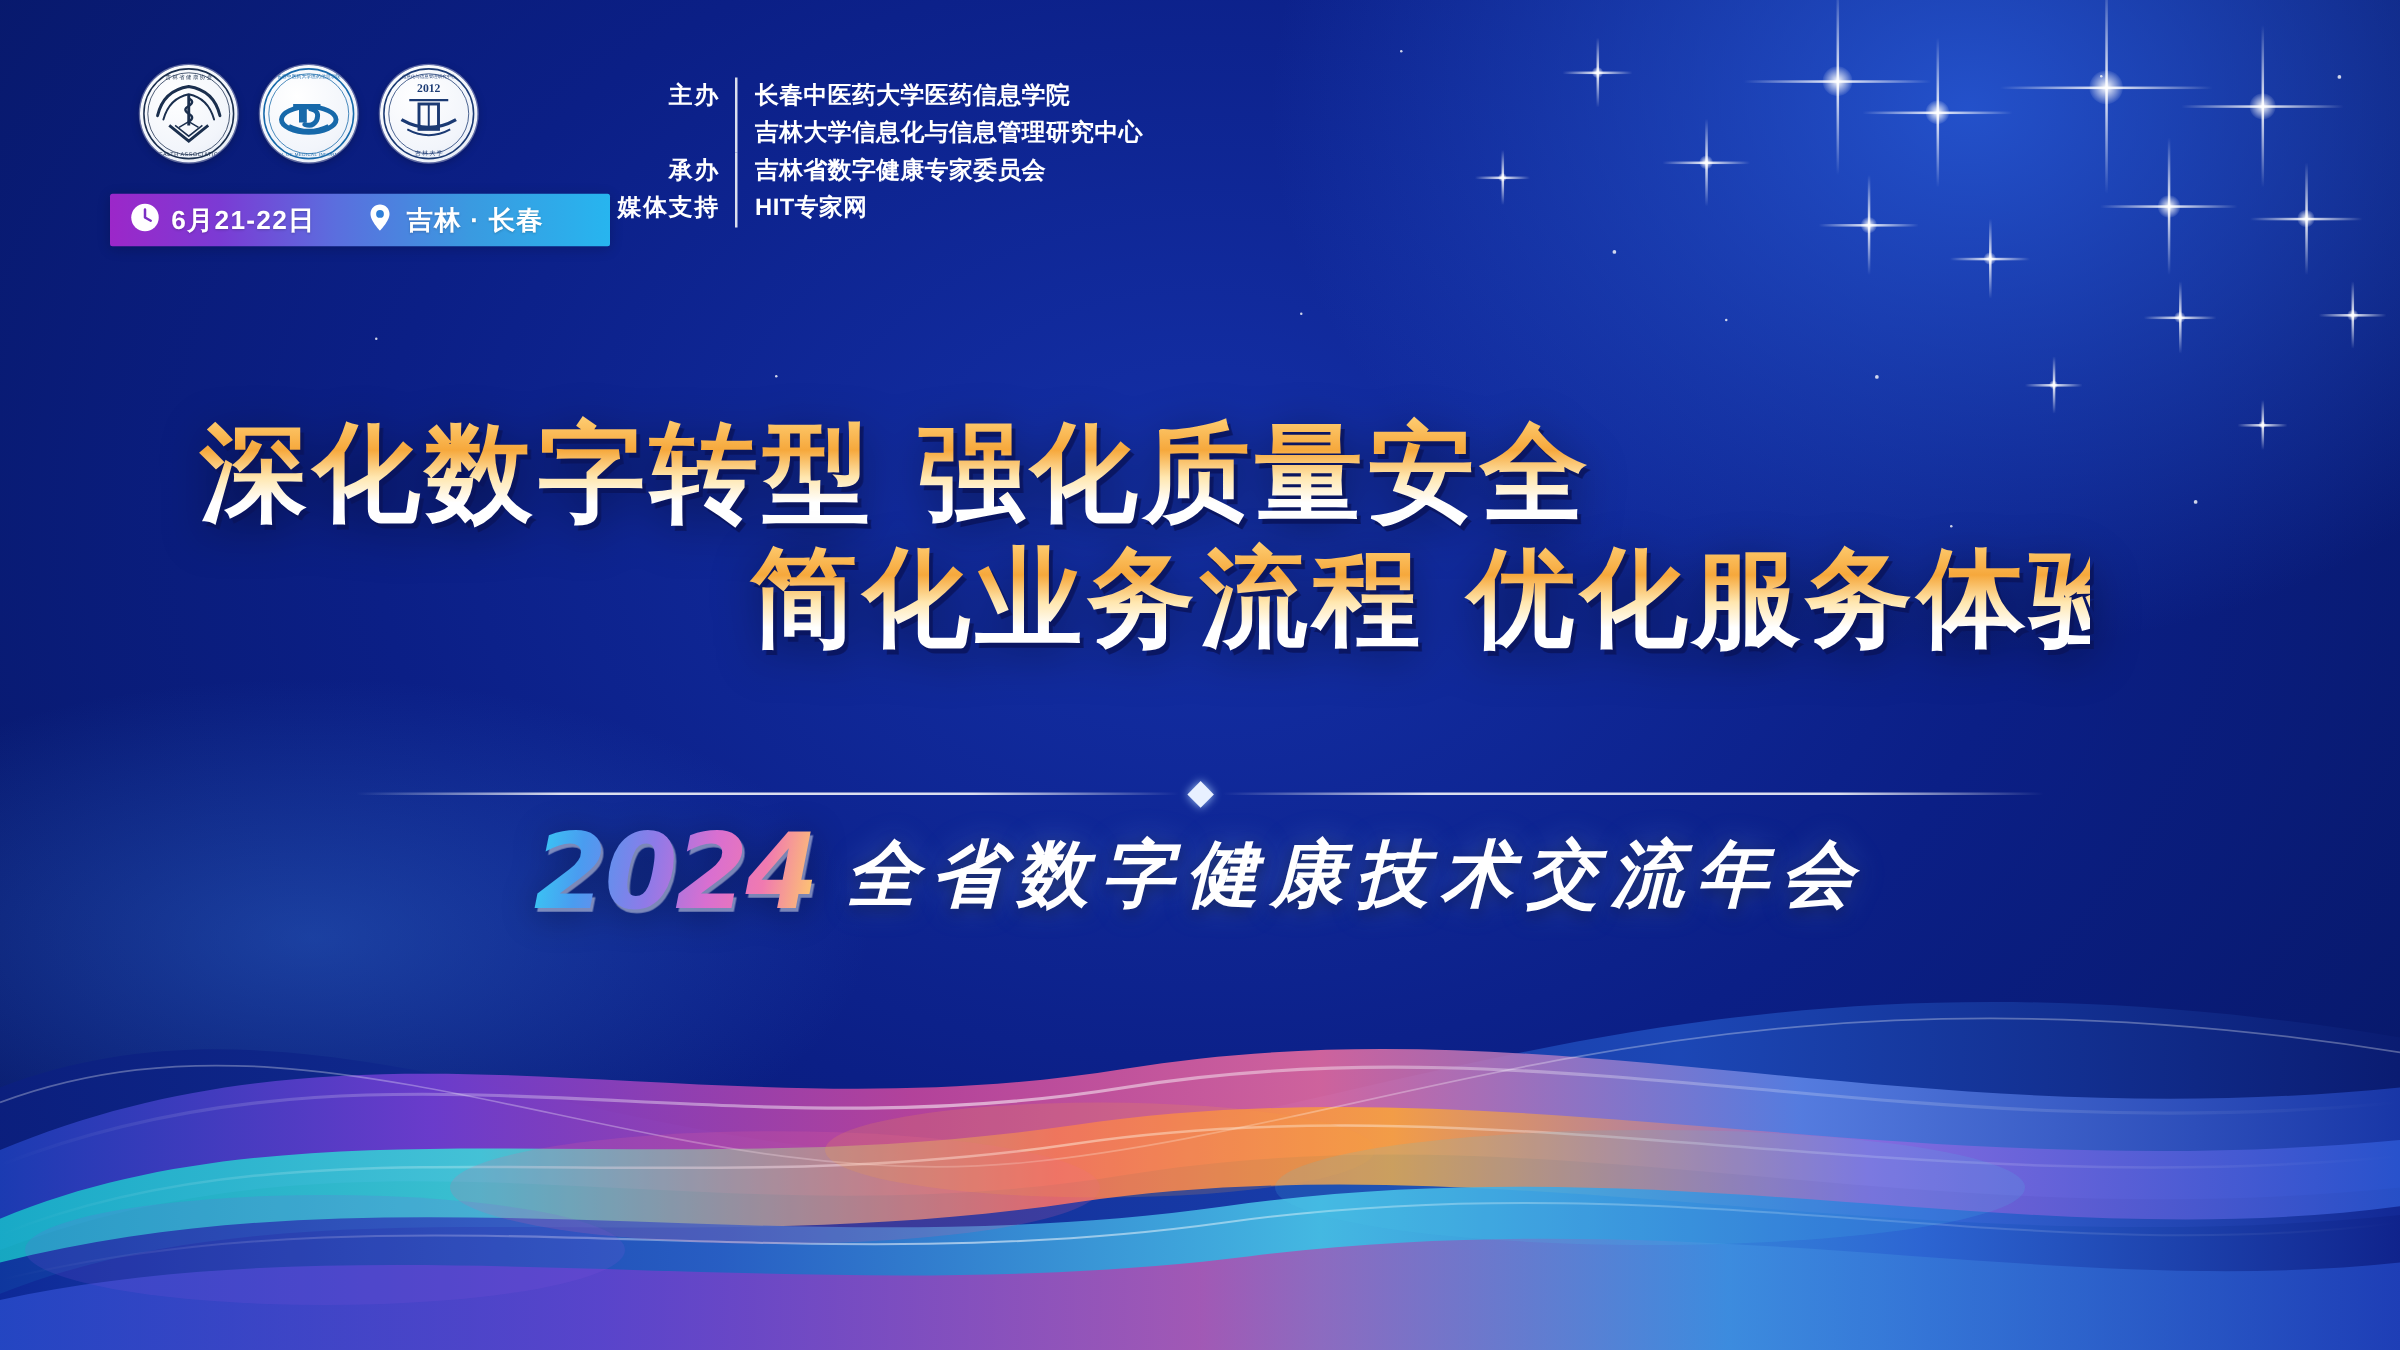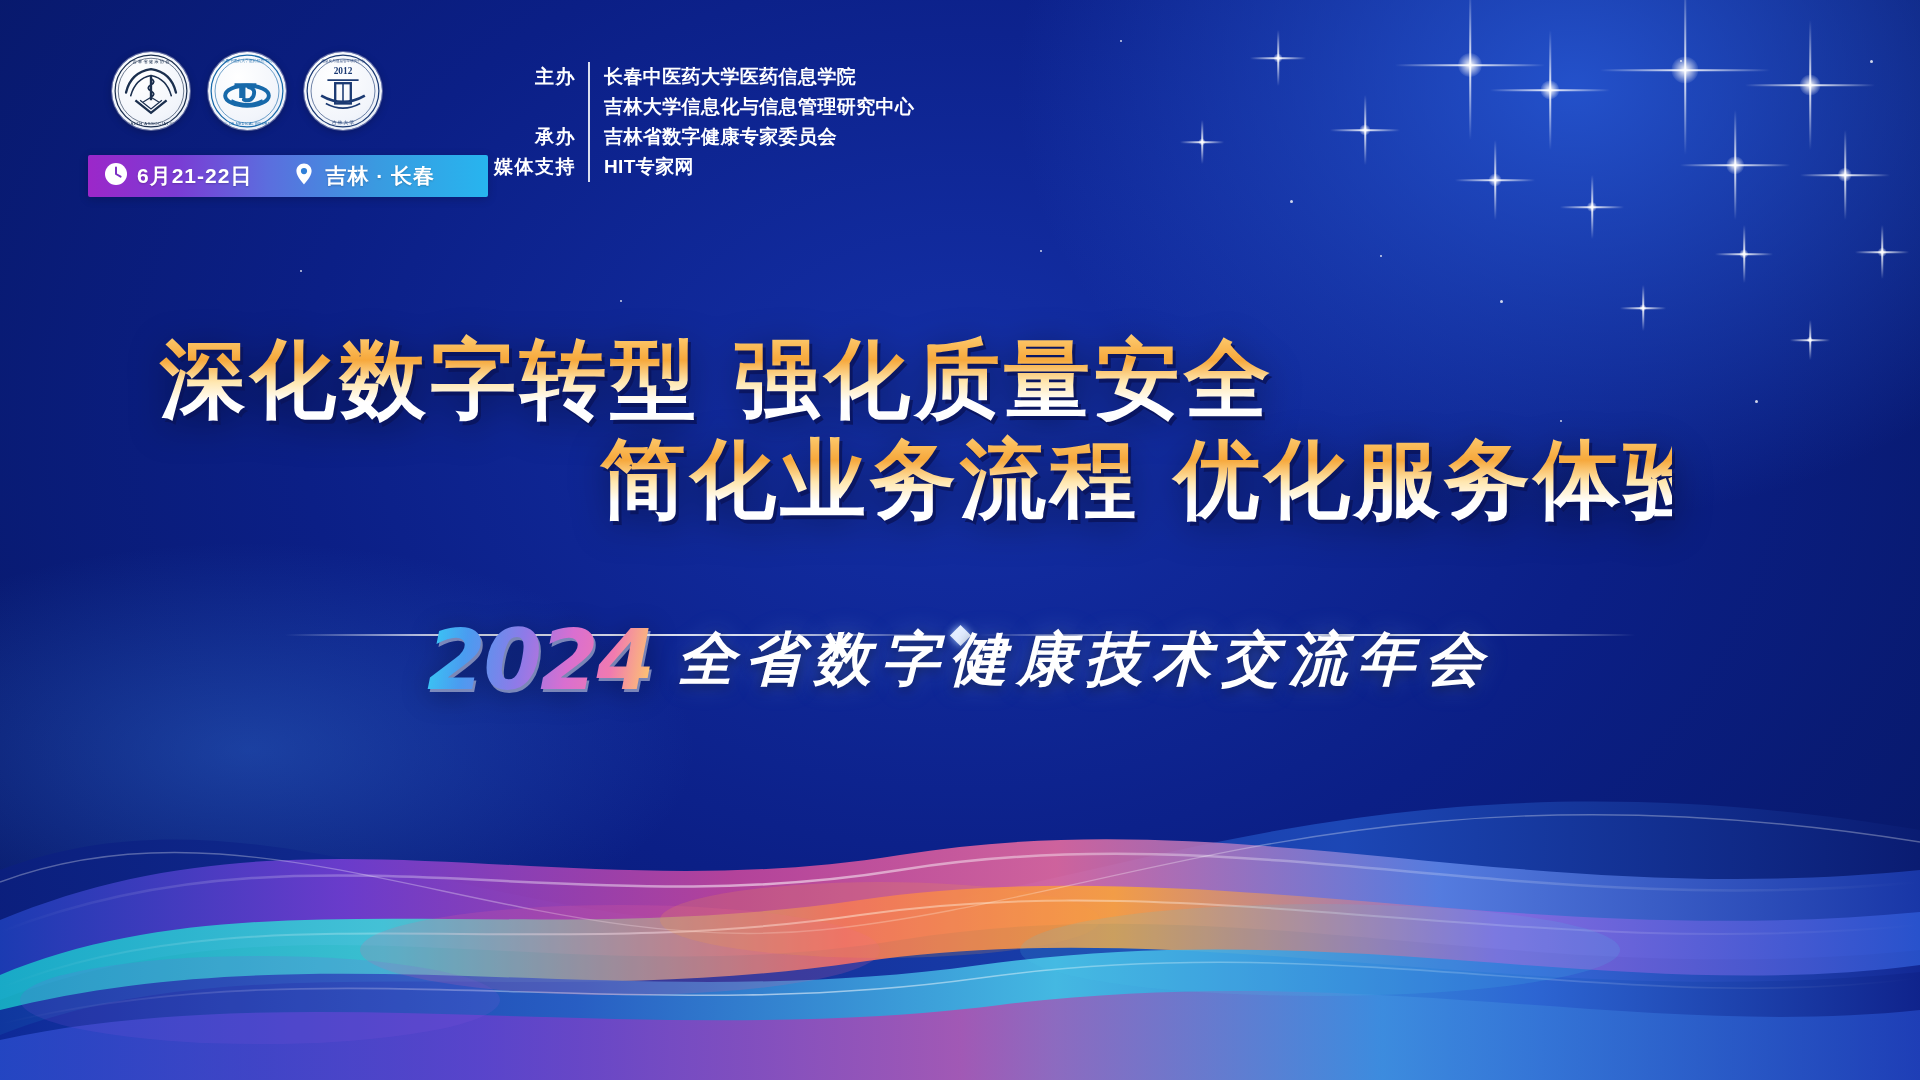--- a/index.html
+++ b/index.html
@@ -120,22 +120,22 @@
     background:linear-gradient(90deg, rgba(255,255,255,0) 0%, rgba(255,255,255,.85) 25%, rgba(255,255,255,.85) 75%, rgba(255,255,255,0) 100%);
   }
   .divider .gem {
     width:15px; height:15px; margin:0 10px; flex:0 0 auto;
     background:#e8f0ff; transform:rotate(45deg);
     box-shadow:0 0 8px rgba(180,215,255,.9);
   }
 
   
   .subtitle {
-    position:absolute; left:0; top:618px; width:1920px;
-    display:flex; align-items:center; justify-content:center;
+    position:absolute; left:0; top:655px; width:1920px;
+    display:flex; align-items:flex-end; justify-content:center;
     gap:24px;
   }
   .year {
     font-size:84px; font-weight:900; font-style:italic; letter-spacing:-2px;
     font-family:"DejaVu Sans","Liberation Sans",sans-serif;
     background:linear-gradient(100deg,#35d0f5 0%, #4a9cf0 18%, #8f7ae8 42%, #d96fd0 62%, #f07ab0 80%, #ffd166 100%);
     -webkit-background-clip:text; background-clip:text;
     color:transparent; -webkit-text-fill-color:transparent;
     filter:drop-shadow(2px 3px 0 rgba(255,255,255,.45)) drop-shadow(0 4px 14px rgba(0,0,0,.35));
     line-height:1;

